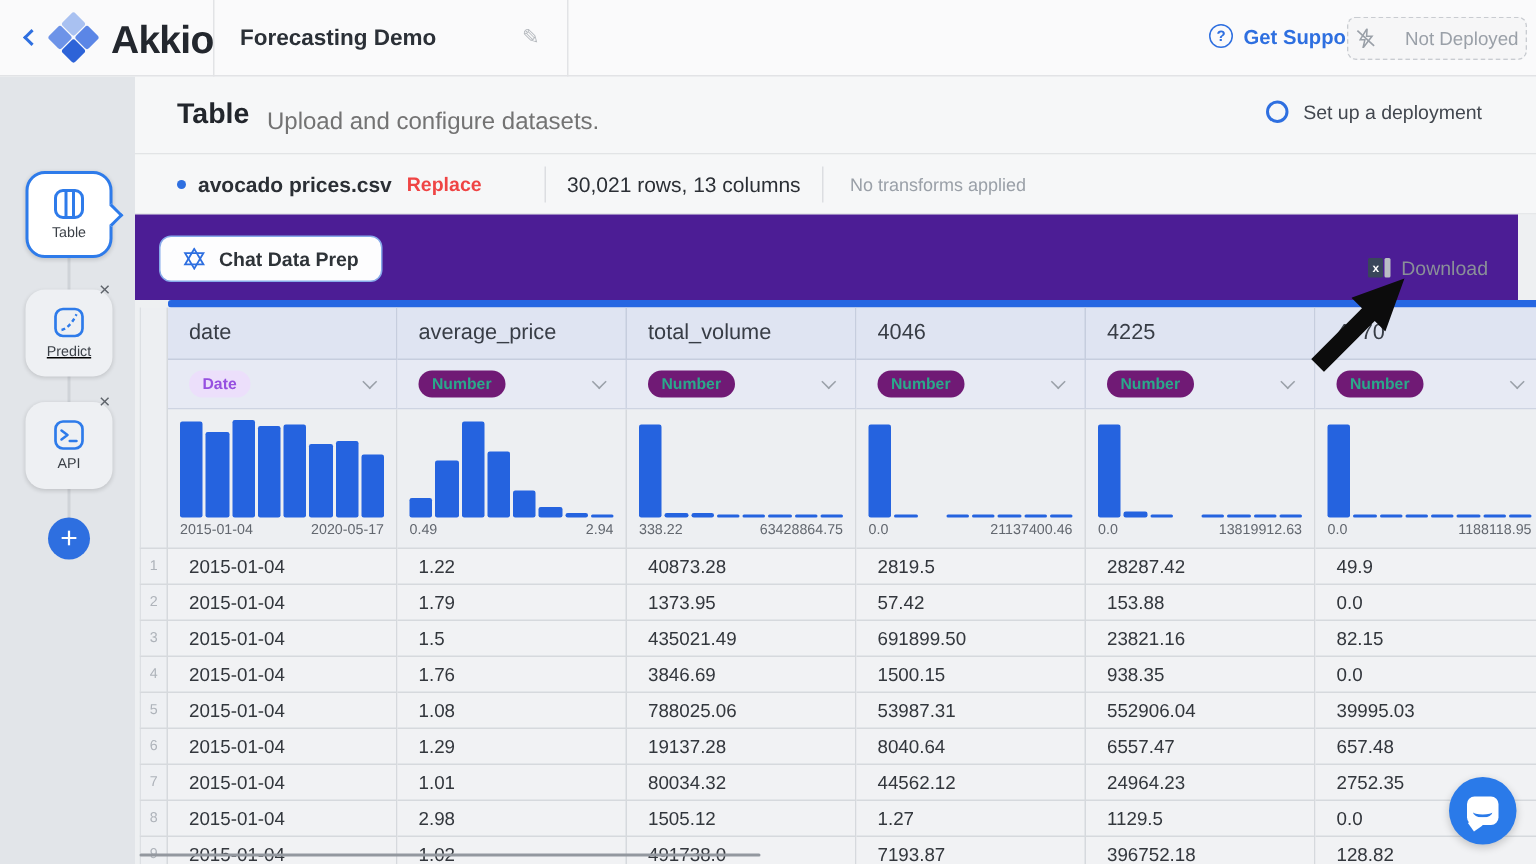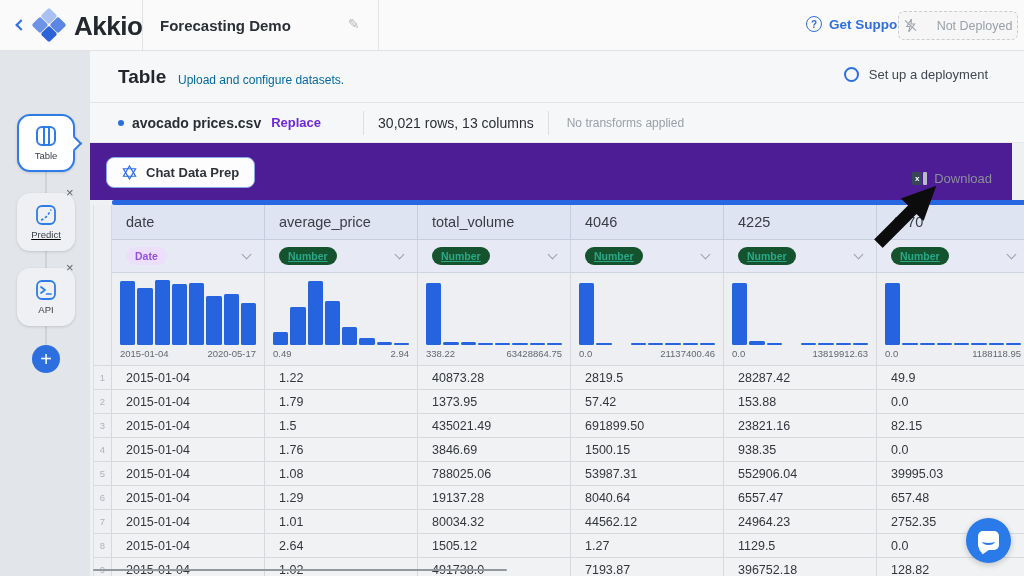--- a/index.html
+++ b/index.html
@@ -36,27 +36,27 @@
   .card-predict { top:142px;text-decoration:underline; }
   .card-api { top:217px; }
   .xbtn { position:absolute; left:66px; font-size:13px; color:#5f646b; cursor:pointer; line-height:1; z-index:12; }
   .x-predict { top:135px; }
   .x-api { top:210px; }
   .addbtn { position:absolute; left:32px; top:294px; width:28px; height:28px; border-radius:50%; background:#2e6fe0; color:#fff; font-size:20px; display:flex; align-items:center; justify-content:center; cursor:pointer; }
 
   
   .sec1 { position:absolute; left:90px; top:51px; width:934px; height:52px; background:#f6f7f8; border-bottom:1px solid #e2e4e6; }
   .page-title { position:absolute; left:28px; top:15px; font-size:19px; font-weight:bold; color:#22262c; }
-  .page-sub { position:absolute; left:88px; top:22px; font-size:12px; color:#0369a1; }
+  .page-sub { position:absolute; left:88px; top:22px; font-size:16px; color:#737373; }
   .deploy { position:absolute; right:36px; top:16px; display:flex; align-items:center; gap:10px; font-size:13px; color:#42474f; cursor:pointer; }
   .deploy-circle { width:15px; height:15px; border:2px solid #2e6fe0; border-radius:50%; }
   .sec2 { position:absolute; left:90px; top:103px; width:934px; height:40px; background:#f6f7f8; border-bottom:1px solid #e6e8ea; display:flex; align-items:center; }
   .bullet { width:6px; height:6px; border-radius:50%; background:#2e6fe0; margin-left:28px; }
   .fname { margin-left:8px; font-size:14px; font-weight:bold; color:#2b2f35; }
-  .replace { margin-left:10px; font-size:13px; color:#6d28d9; font-weight:bold; cursor:pointer; }
+  .replace { margin-left:10px; font-size:13px; color:#ef4444; font-weight:bold; cursor:pointer; }
   .ds-div { width:1px; height:24px; background:#dcdee1; margin:0 14px; }
   .ds-div.first { margin-left:42px; }
   .stats { font-size:14px; color:#2b2f35; }
   .transforms { font-size:12px; color:#9aa0a8; margin-left:4px; }
   .sec3 { position:absolute; left:78px; top:143px; width:934px; height:57px; background:#4c1d95; }
   .chatprep { position:absolute; left:28px; top:14px; height:31px; padding:0 15px; background:#fdfdfe; border:1.5px solid #86a9ea; border-radius:8px; display:flex; align-items:center; gap:9px; font-size:13px; font-weight:bold; color:#2e3338; cursor:pointer; }
   .download { position:absolute; right:20px; top:28px; display:flex; align-items:center; gap:7px; font-size:13px; color:#8a9098; cursor:pointer; }
   .xlicon { display:flex; }
   .xlicon .xg { width:10px; height:13px; background:#39465a; color:#fff; font-size:8px; font-weight:bold; display:flex; align-items:center; justify-content:center; border-radius:1px; }
   .xlicon .xb { width:4px; height:13px; background:#b9bec4; margin-left:1px; border-radius:1px; }
@@ -67,21 +67,21 @@
   .num-spacer { height:161px; background:#edeff2; border-right:1px solid #d6d9dd; border-left:1px solid #dcdfe3; border-bottom:1px solid #d6d9dd; }
   .num-cell { height:24px; background:#eef0f3; border-right:1px solid #d6d9dd; border-left:1px solid #dcdfe3; border-bottom:1px solid #d6d9dd; font-size:9.5px; color:#aeb3ba; display:flex; align-items:center; justify-content:center; }
   .cols { position:absolute; left:19px; top:0; width:918px; }
   .hscroll { height:5px; width:918px; background:#2767e2; border-radius:2px; }
   .crow { display:flex; }
   .cell { width:153px; flex:0 0 153px; }
   .name-cell { height:35px; background:#dfe4f2; border-right:1px solid #c6cdde; border-bottom:1px solid #c6cdde; display:flex; align-items:center; padding-left:14px; font-size:14.5px; font-weight:500; color:#383d46; }
   .type-cell { height:33px; background:#e7eaf4; border-right:1px solid #ced4e2; border-bottom:1px solid #ced4e2; display:flex; align-items:center; justify-content:space-between; padding:0 14px; cursor:pointer; }
   .badge { font-size:10.5px; font-weight:bold; padding:3px 9px; border-radius:9px; }
   .b-date { background:#ecdffb; color:#9650e0; }
-  .b-num { background:#14532d; color:#2aa98a;text-decoration:underline; }
+  .b-num { background:#701a75; color:#2aa98a; }
   .chev { width:7px; height:7px; border-right:1.5px solid #9aa0a8; border-bottom:1.5px solid #9aa0a8; transform:rotate(45deg); margin-top:-3px; }
   .hist-cell { height:93px; background:#edeff2; border-right:1px solid #d6d9dd; border-bottom:1px solid #d6d9dd; padding:6px 8px 0 8px; }
   .bars { height:66px; display:flex; align-items:flex-end; gap:2px; }
   .bar { flex:1 1 auto; background:#2563df; border-radius:1.5px; }
   .hlabels { display:flex; justify-content:space-between; font-size:9.5px; color:#62676f; margin-top:3px; }
   .data-row { display:flex; }
   .data-cell { height:24px; background:#f1f2f4; border-right:1px solid #d6d9dd; border-bottom:1px solid #d6d9dd; font-size:12.5px; color:#33373d; display:flex; align-items:center; padding-left:14px; white-space:nowrap; overflow:hidden; }
 
   
   .rowline { position:absolute; left:93px; top:569px; width:414px; height:2px; background:#93989f; z-index:30; border-radius:1px; }
@@ -380,21 +380,21 @@
           <div class="data-row">
             <div class="cell data-cell">2015-01-04</div>
             <div class="cell data-cell">1.01</div>
             <div class="cell data-cell">80034.32</div>
             <div class="cell data-cell">44562.12</div>
             <div class="cell data-cell">24964.23</div>
             <div class="cell data-cell">2752.35</div>
           </div>
           <div class="data-row">
             <div class="cell data-cell">2015-01-04</div>
-            <div class="cell data-cell">2.64</div>
+            <div class="cell data-cell">2.98</div>
             <div class="cell data-cell">1505.12</div>
             <div class="cell data-cell">1.27</div>
             <div class="cell data-cell">1129.5</div>
             <div class="cell data-cell">0.0</div>
           </div>
           <div class="data-row">
             <div class="cell data-cell">2015-01-04</div>
             <div class="cell data-cell">1.02</div>
             <div class="cell data-cell">491738.0</div>
             <div class="cell data-cell">7193.87</div>

